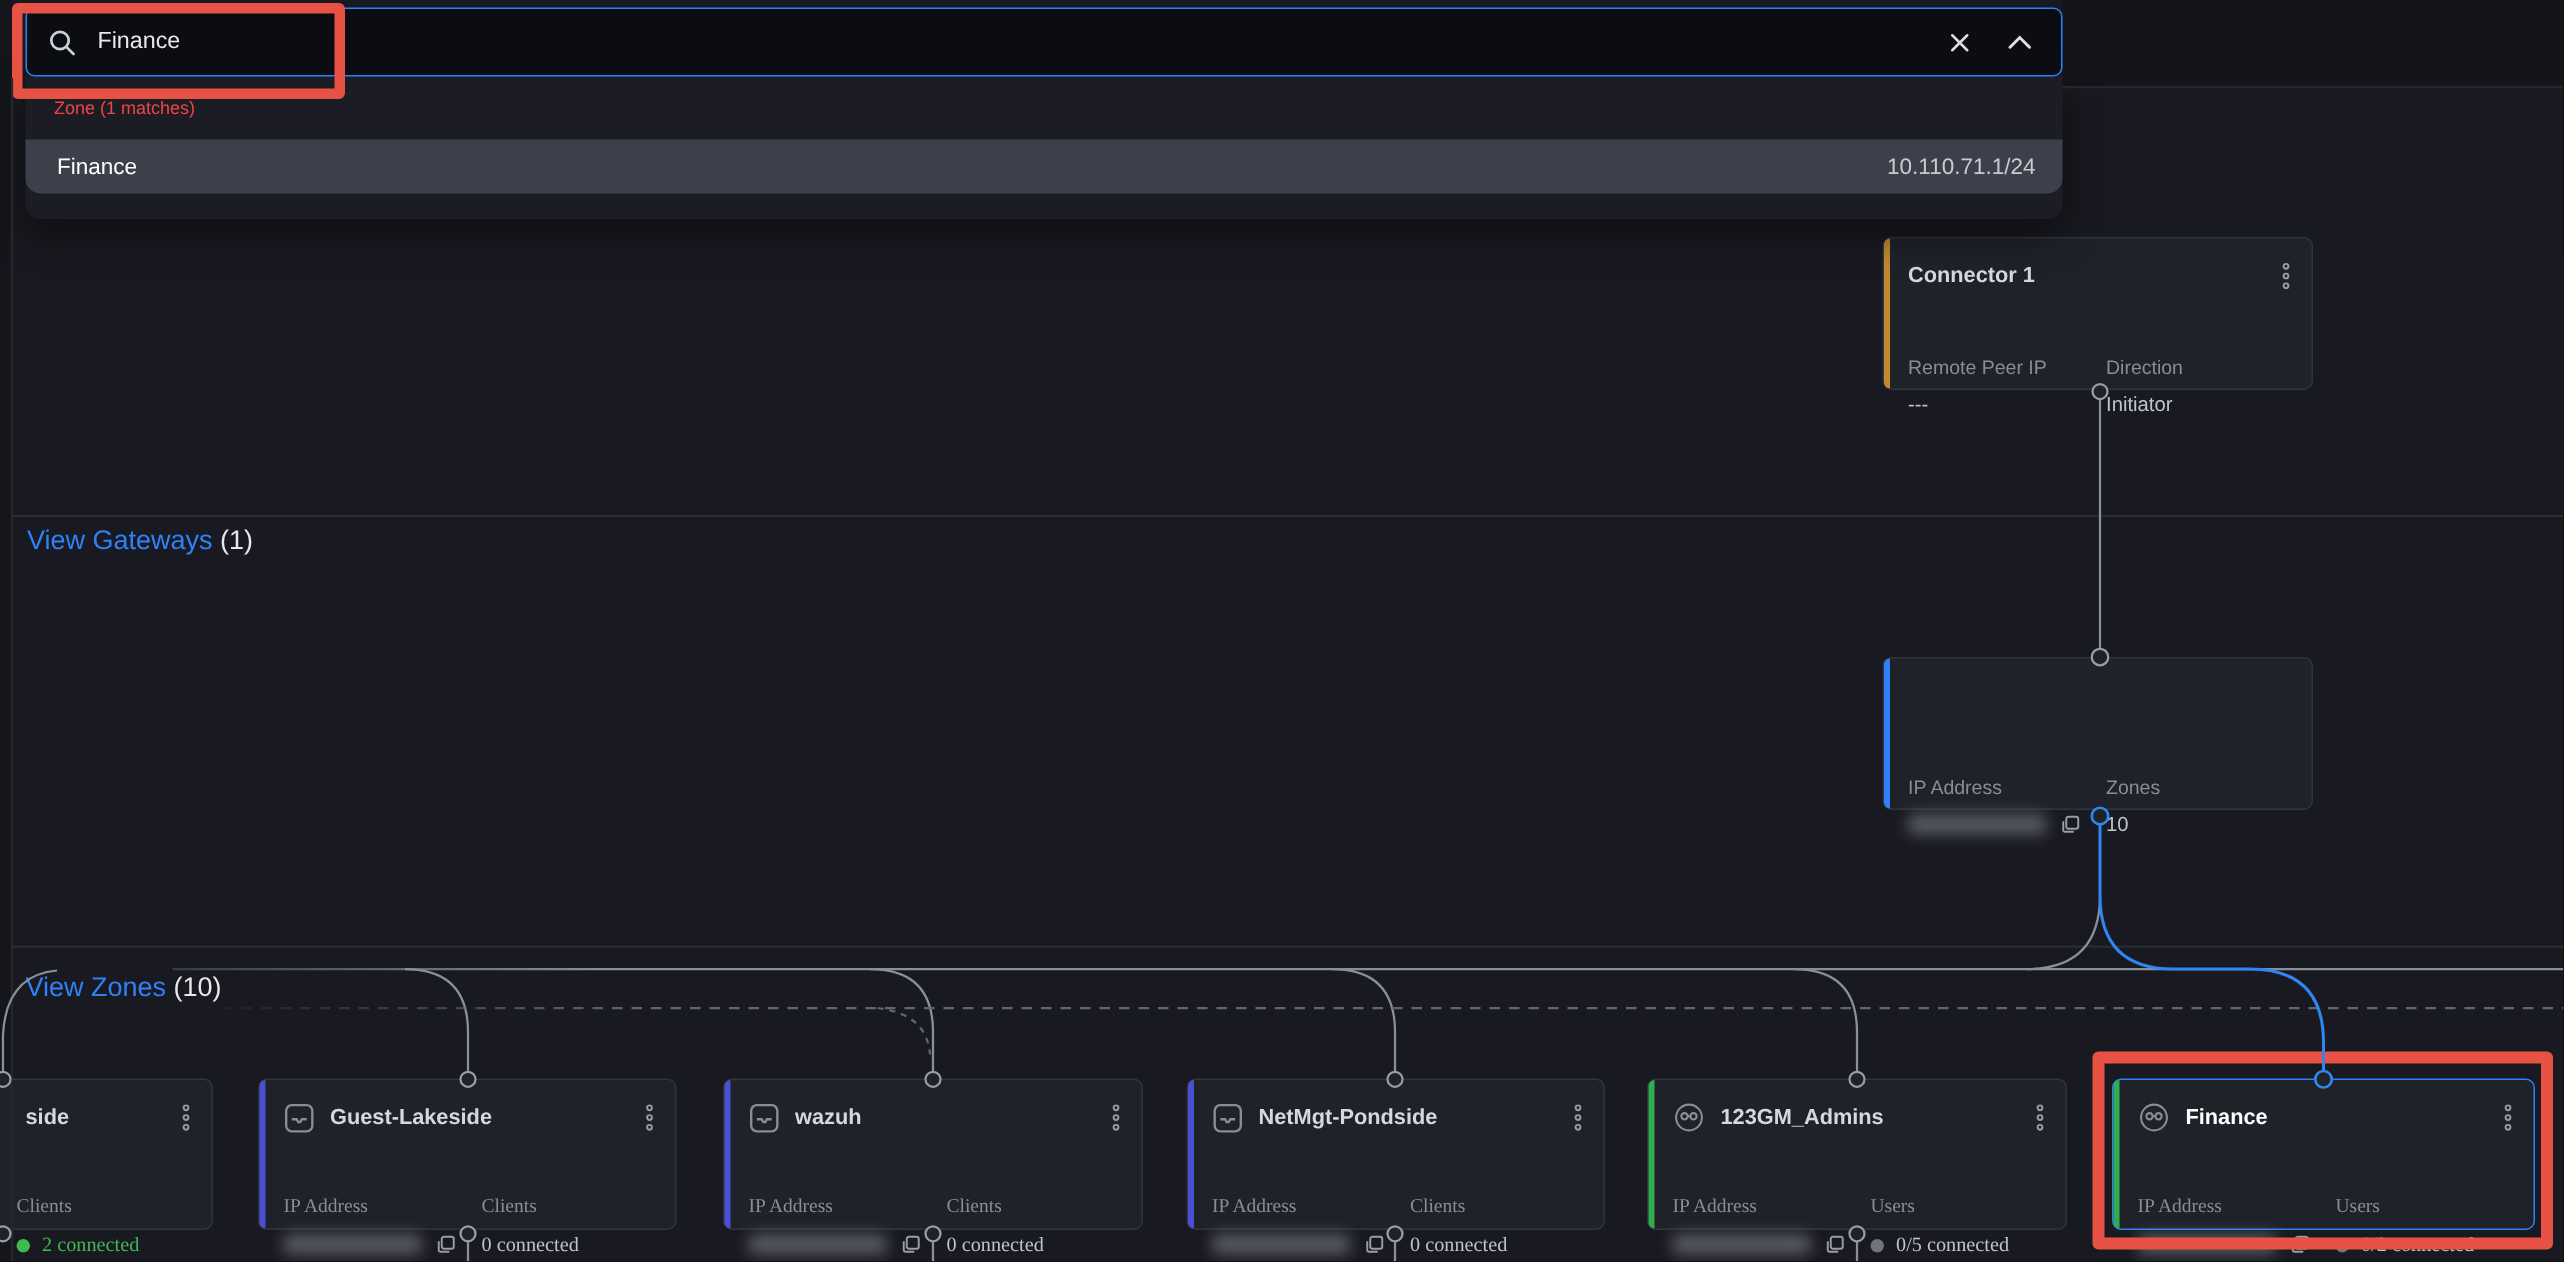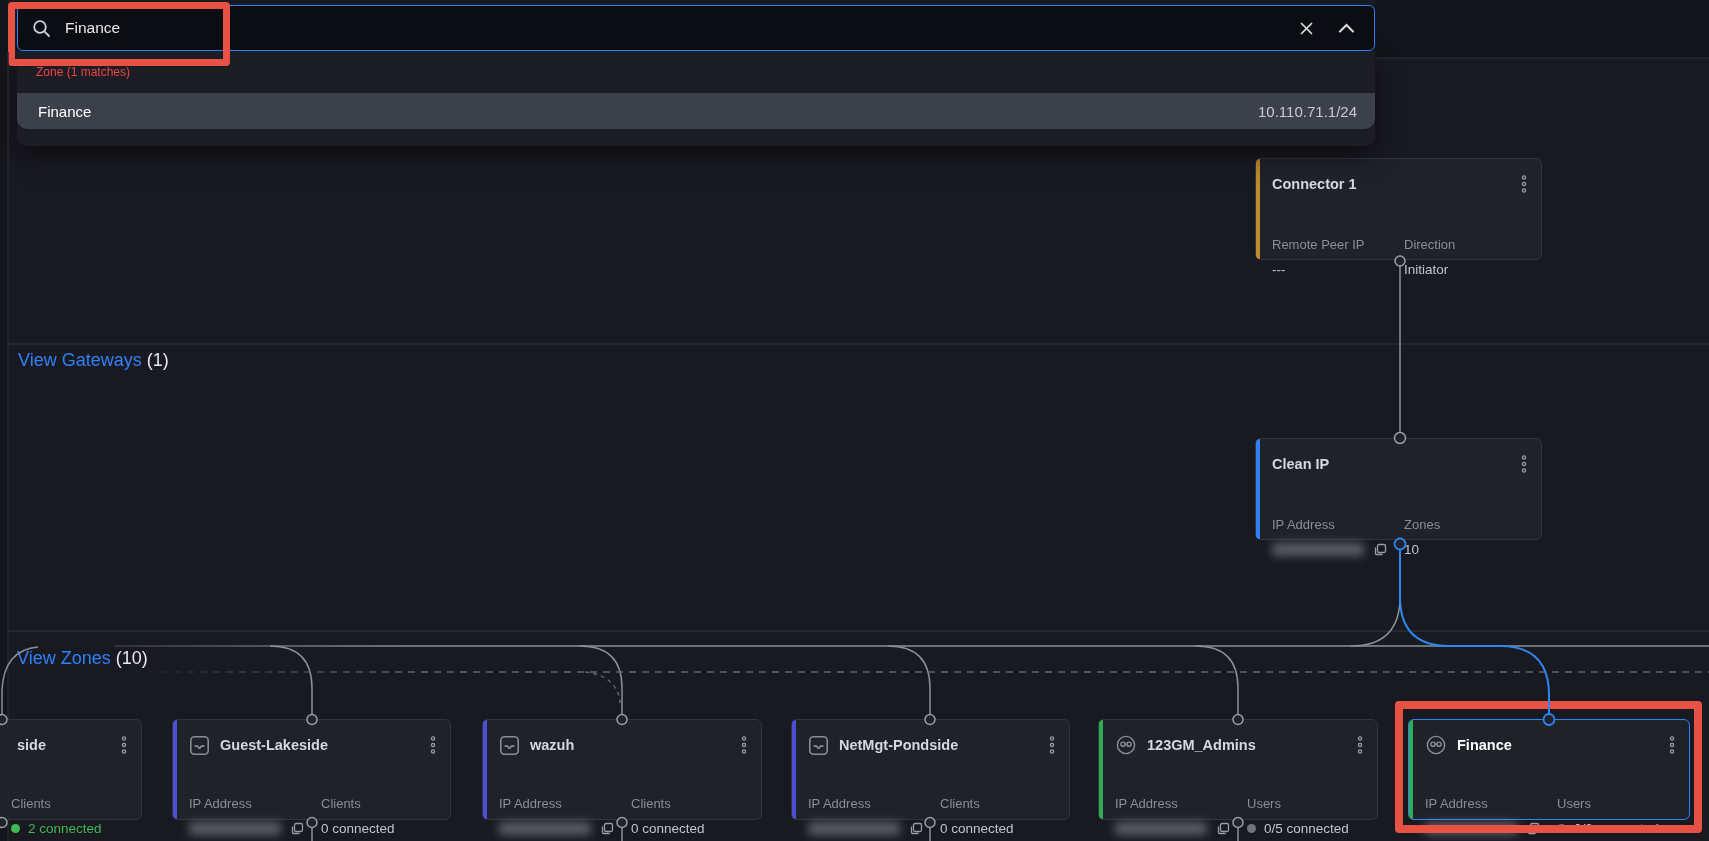--- a/index.html
+++ b/index.html
@@ -20,21 +20,21 @@
   .ccol.c1{left:16px;} .ccol.c2{left:148px;}
   .clabel{font-size:13px;color:#8a8d96;white-space:nowrap;}
   .cvalue{margin-top:10px;font-size:13.5px;color:#c2c4cb;display:flex;align-items:center;white-space:nowrap;min-height:15px;}
   .blur-pill{display:inline-block;width:92px;height:13px;background:#93959c;border-radius:3px;filter:blur(5px);opacity:.55;}
   .copy{margin-left:9px;display:flex;align-items:center;cursor:pointer;}
   .dot{display:inline-block;width:9px;height:9px;border-radius:50%;margin-right:8px;}
   
   .zcard{top:719px;height:101px;}
   .zcard.selected{border:1.5px solid #2f81f7;}
   .zicon{display:flex;align-items:center;margin-right:10px;}
-  .zcard .ccol{top:44px;}
+  .zcard .ccol{top:44px;font-family:Liberation Serif, serif;}
   
   #searchbar{position:absolute;left:17px;top:5px;width:1358px;height:46px;box-sizing:border-box;background:#0c0d13;border:1.5px solid #2f81f7;border-radius:6px;display:flex;align-items:center;z-index:22;}
   #searchbar .sicon{margin-left:13px;display:flex;align-items:center;}
   #searchbar .stext{margin-left:13px;font-size:15.5px;color:#e8e9eb;}
   #searchbar .rbtns{margin-left:auto;margin-right:16px;display:flex;align-items:center;gap:19px;}
   #searchbar .ib{display:flex;align-items:center;cursor:pointer;padding:3px;}
   
   #dropdown{position:absolute;left:17px;top:51px;width:1358px;height:95px;box-sizing:border-box;background:#1c1d24;border-radius:0 0 10px 10px;box-shadow:0 10px 26px rgba(0,0,0,.5);z-index:20;}
   #dd-head{height:42px;display:flex;align-items:center;padding-left:19px;font-size:12px;color:#ef4444;}
   #dd-row{height:36px;background:#3c404a;display:flex;align-items:center;padding:0 18px 0 21px;cursor:pointer;border-radius:0 0 10px 10px;}
@@ -79,32 +79,20 @@
       <div class="cvalue">---</div>
     </div>
     <div class="ccol c2">
       <div class="clabel">Direction</div>
       <div class="cvalue">Initiator</div>
     </div>
   </div>
 
   <div class="card" style="left:1255px;top:438px;width:287px;height:102px;">
     <div class="accent" style="background: rgb(47, 129, 247);"></div>
-    <div class="chead">
-      <span class="ctitle">Clean IP</span>
-      <span class="kebab">
-        <svg width="6" height="20" viewBox="0 0 6 20">
-            <g fill="none" stroke="#9a9da4" stroke-width="1.3">
-              <circle cx="3" cy="3.5" r="1.6"></circle>
-              <circle cx="3" cy="10" r="1.6"></circle>
-              <circle cx="3" cy="16.5" r="1.6"></circle>
-            </g>
-          </svg>
-      </span>
-    </div>
     <div class="ccol c1">
       <div class="clabel">IP Address</div>
       <div class="cvalue">
         <span class="blur-pill"></span>
         <span class="copy">
           <svg width="14" height="14" viewBox="0 0 14 14" fill="none" stroke="#9a9da4" stroke-width="1.3">
               <rect x="4.5" y="1.5" width="8" height="8" rx="1.5"></rect>
               <path d="M2.5 4.5 v6 a1 1 0 0 0 1 1 h6"></path>
             </svg>
         </span>

